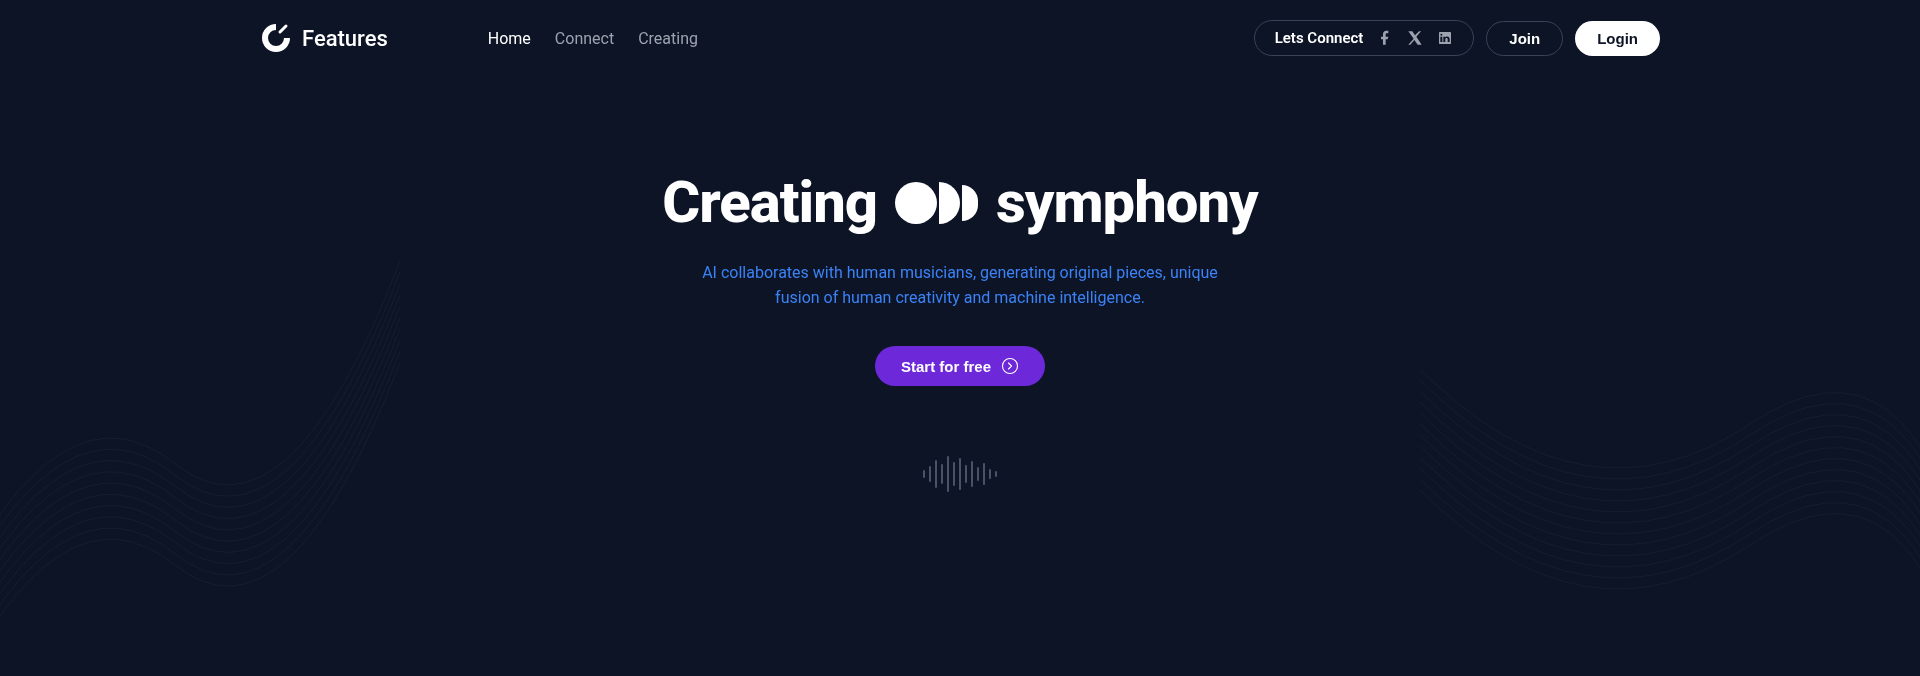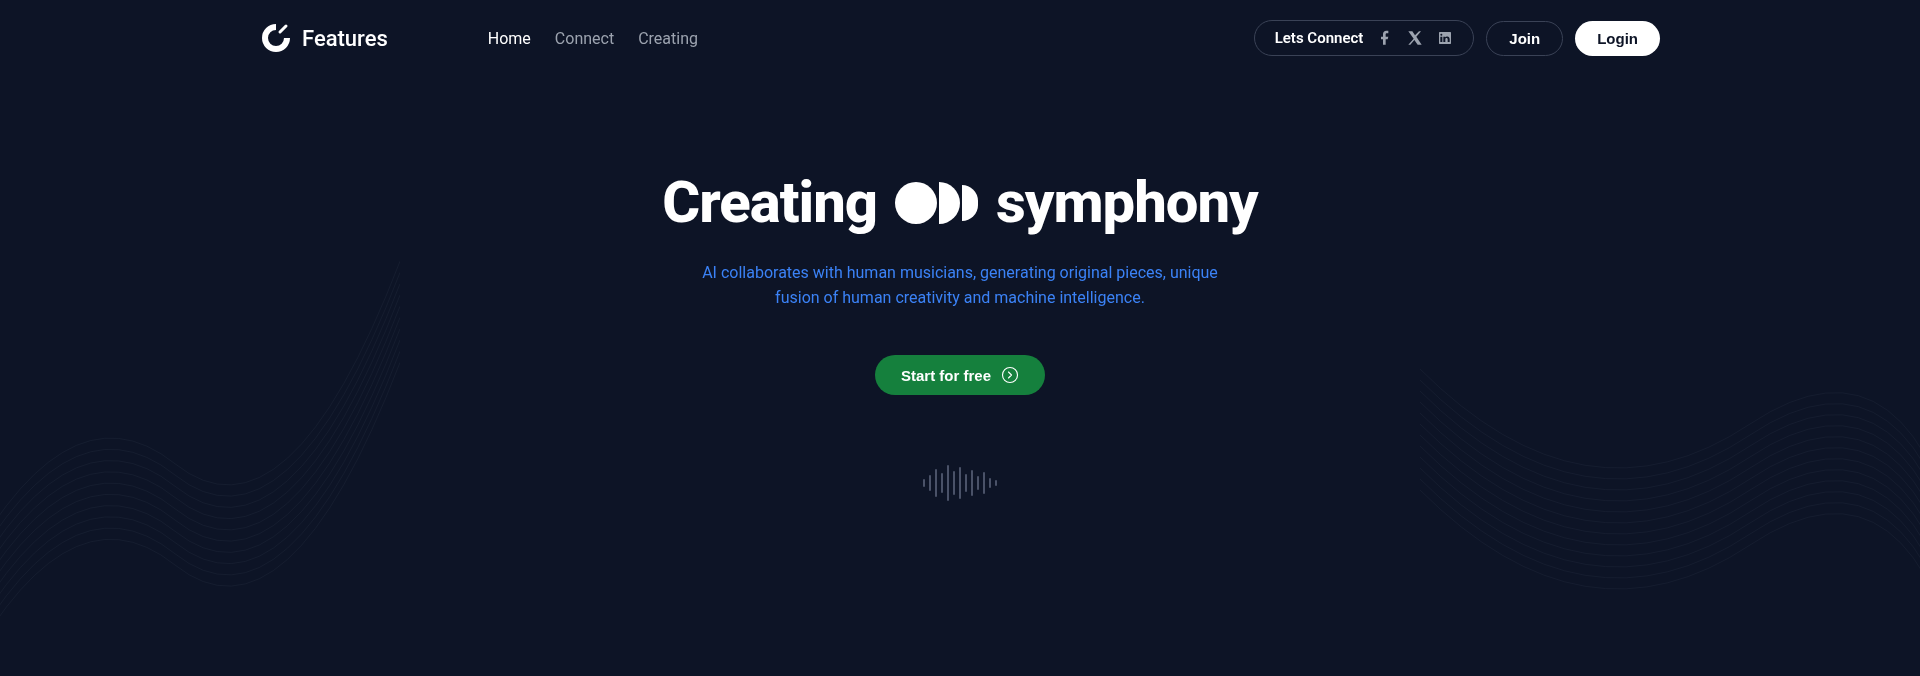--- a/index.html
+++ b/index.html
@@ -137,25 +137,25 @@
 .subhead {
   color: #3b82f6;
   font-size: 16px;
   line-height: 1.55;
   margin-top: 26px;
   max-width: 560px;
   margin-left: auto;
   margin-right: auto;
 }
 .cta {
-  margin-top: 45px;
+  margin-top: 36px;
   display: inline-flex;
   align-items: center;
   gap: 10px;
-  background: #15803d;
+  background: #6d28d9;
   color: #fff;
   border: none;
   border-radius: 999px;
   padding: 11px 26px;
   font-size: 15px;
   font-weight: 600;
   cursor: pointer;
 }
 .cta-arrow {
   width: 18px;

